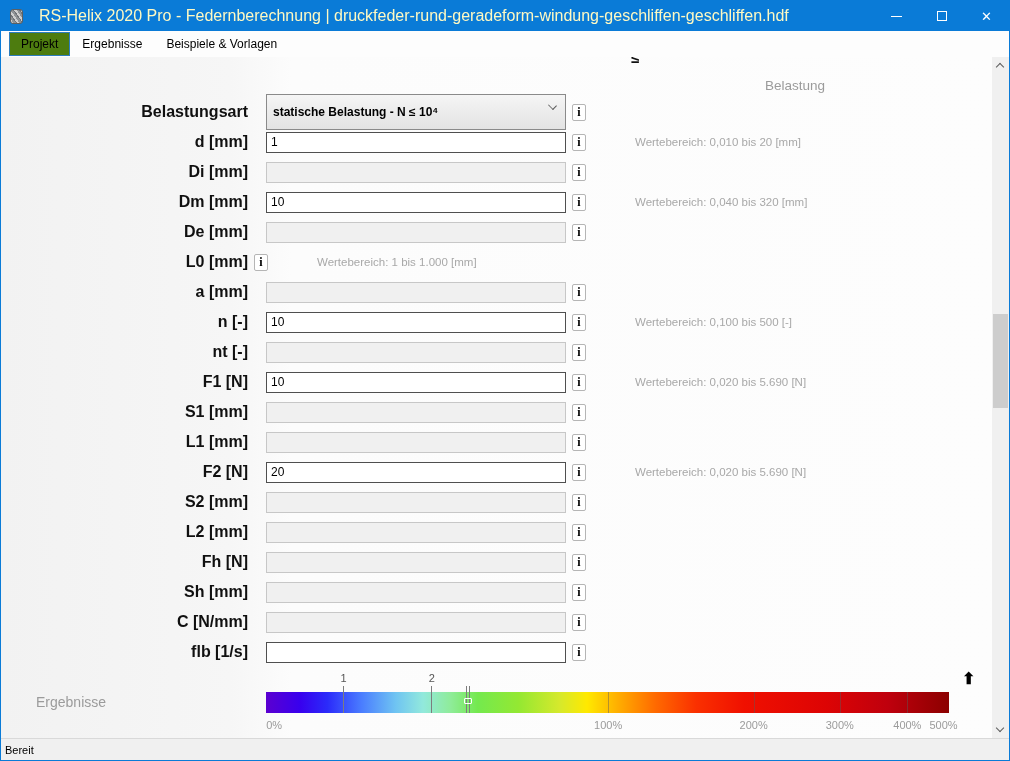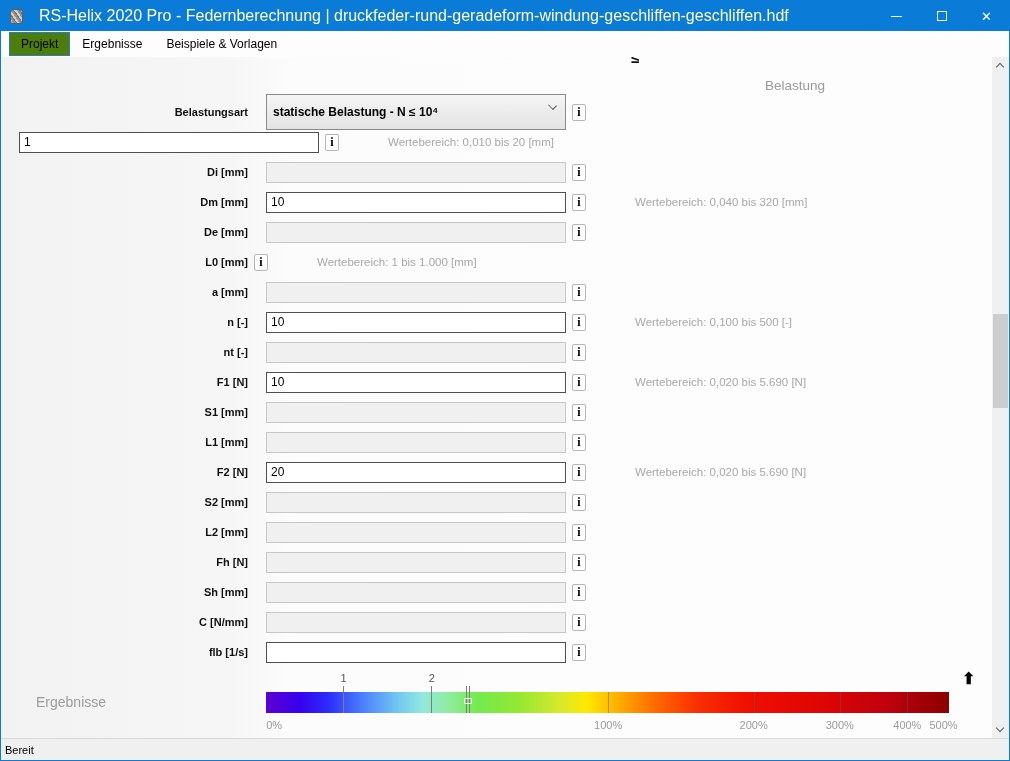--- a/index.html
+++ b/index.html
@@ -39,21 +39,21 @@
   
   .content {
     position:absolute; top:56px; left:0; right:0; bottom:22px; overflow:hidden;
     background: linear-gradient(90deg,#f2f2f2 0px,#f6f6f6 230px,#fcfcfc 290px,#fdfdfd 100%);
   }
   .partial-glyph { position:absolute; top:-8px; left:630px; font-size:15px; font-weight:bold; color:#111; }
   .right-heading { position:absolute; top:21px; left:764px; font-size:13.5px; color:#9b9b9b; }
 
   .form-rows { position:absolute; top:40px; left:0; width:973px; }
   .row { display:flex; align-items:center; height:30px; }
-  .row .lbl { width:247px; text-align:right; font-size:11px; font-weight:bold; color:#101010; flex:0 0 auto; }
+  .row .lbl { width:247px; text-align:right; font-size:16px; font-weight:bold; color:#101010; flex:0 0 auto; }
   .field-wrap { margin-left:18px; flex:0 0 auto; }
   .txt {
     width:300px; height:21px; font-family:"Liberation Sans",sans-serif; font-size:12px;
     padding:0 4px; border:1px solid #4f4f4f; background:#fff; color:#000;
   }
   .txt:disabled, .txt.disabled { background:#f0f0f0; border:1px solid #c7c7c7; color:#444; }
   .combo {
     width:300px; height:36px; border:1px solid #8a8a8a;
     background: linear-gradient(#f5f5f5,#e3e3e3);
     display:flex; align-items:center; padding:0 6px; position:relative;
@@ -142,20 +142,21 @@
         <span class="combo-text">statische Belastung - N ≤ 10⁴</span>
         <span class="combo-chevron"></span>
       </span>
 
     </span>
     <span class="info-btn">i</span>
 
   </div>
 
   <div class="row">
+    <span class="lbl">d [mm]</span>
     <span class="field-wrap">
       
       <input class="txt" value="1" style="">
     </span>
     <span class="info-btn">i</span>
     <span class="hint">Wertebereich: 0,010 bis 20 [mm]</span>
   </div>
 
   <div class="row">
     <span class="lbl">Di [mm]</span>

